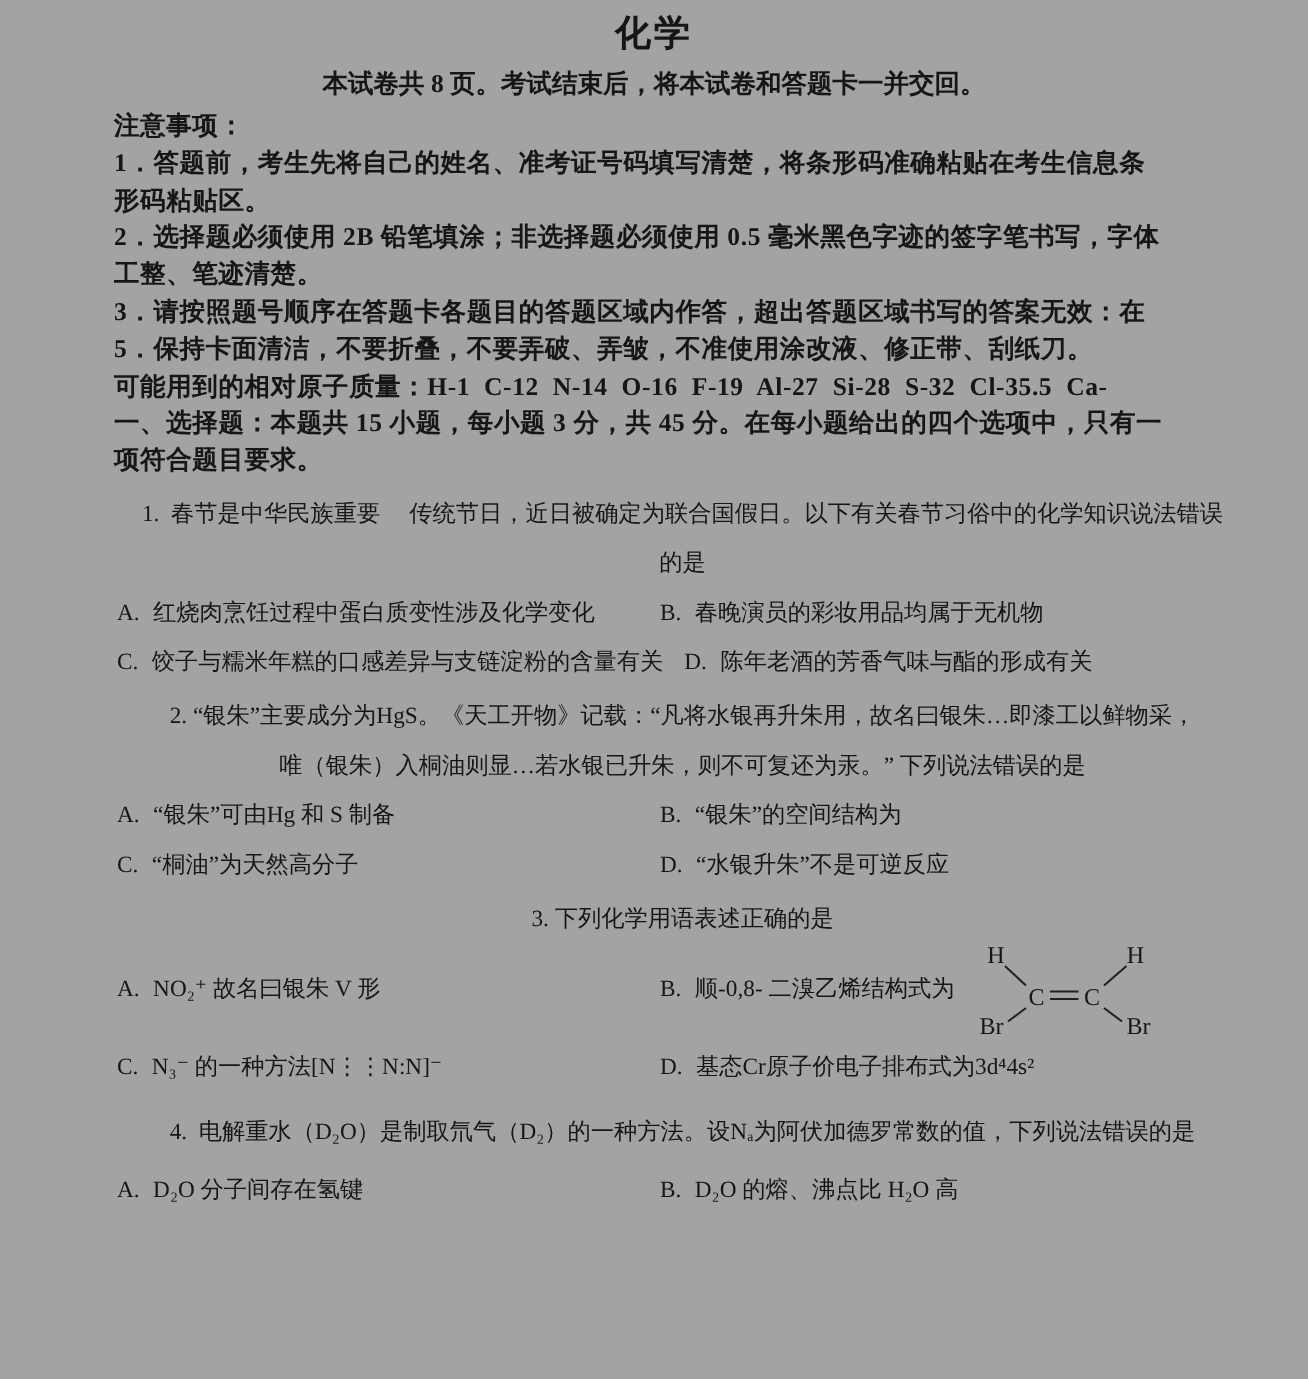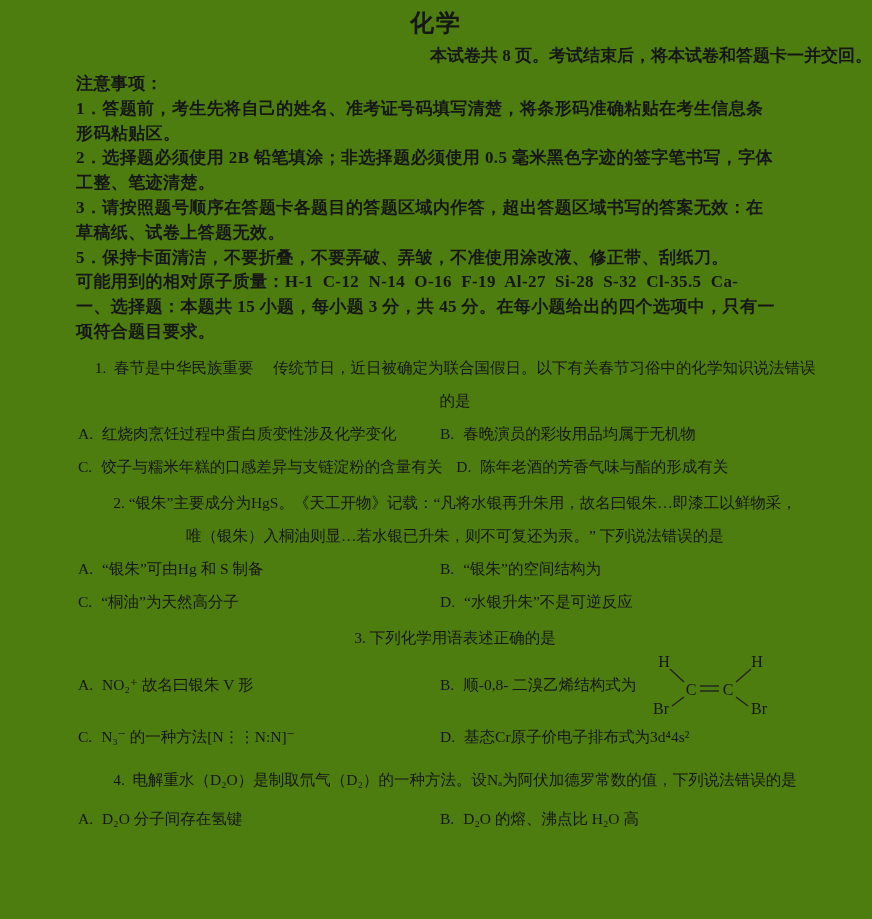--- a/index.html
+++ b/index.html
@@ -1,35 +1,35 @@
 <!DOCTYPE html>
 <html><head>
 <meta charset="utf-8">
 <style>
   html,body{margin:0;padding:0;background:#e8e8e8;}
   .page{
     position:relative;
     width:872px;height:919px;
-    background:#4d7c0f;
+    background:#a3a3a3;
     color:#161616;
     font-family:"Liberation Serif","DejaVu Serif",serif;
     overflow:hidden;
     box-sizing:border-box;
   }
   .title{
     margin-top:8px;
     text-align:center;
     font-size:24px;
     font-weight:bold;
     line-height:30px;
     letter-spacing:2px;
   }
   .subtitle{
     margin-top:7px;
-    text-align:right;
+    text-align:center;
     font-size:17px;
     font-weight:bold;
     line-height:22px;
   }
   .notice{
     margin:5px 40px 0 76px;
     font-size:17px;
     font-weight:bold;
     line-height:24.8px;
     letter-spacing:0.4px;
@@ -68,21 +68,20 @@
   <div class="title">化学</div>
   <div class="subtitle">本试卷共 8 页。考试结束后，将本试卷和答题卡一并交回。</div>
 
   <div class="notice">
     <div class="nline">注意事项：</div>
     <div class="nline">1．答题前，考生先将自己的姓名、准考证号码填写清楚，将条形码准确粘贴在考生信息条</div>
     <div class="nline">形码粘贴区。</div>
     <div class="nline">2．选择题必须使用 2B 铅笔填涂；非选择题必须使用 0.5 毫米黑色字迹的签字笔书写，字体</div>
     <div class="nline">工整、笔迹清楚。</div>
     <div class="nline">3．请按照题号顺序在答题卡各题目的答题区域内作答，超出答题区域书写的答案无效：在</div>
-    <div class="nline">草稿纸、试卷上答题无效。</div>
     <div class="nline">5．保持卡面清洁，不要折叠，不要弄破、弄皱，不准使用涂改液、修正带、刮纸刀。</div>
     <div class="nline">可能用到的相对原子质量：H-1  C-12  N-14  O-16  F-19  Al-27  Si-28  S-32  Cl-35.5  Ca-</div>
     <div class="nline">一、选择题：本题共 15 小题，每小题 3 分，共 45 分。在每小题给出的四个选项中，只有一</div>
     <div class="nline">项符合题目要求。</div>
   </div>
 
   <div class="questions">
 
     <div class="question">
       <div class="q-line">1.  春节是中华民族重要　 传统节日，近日被确定为联合国假日。以下有关春节习俗中的化学知识说法错误</div>

